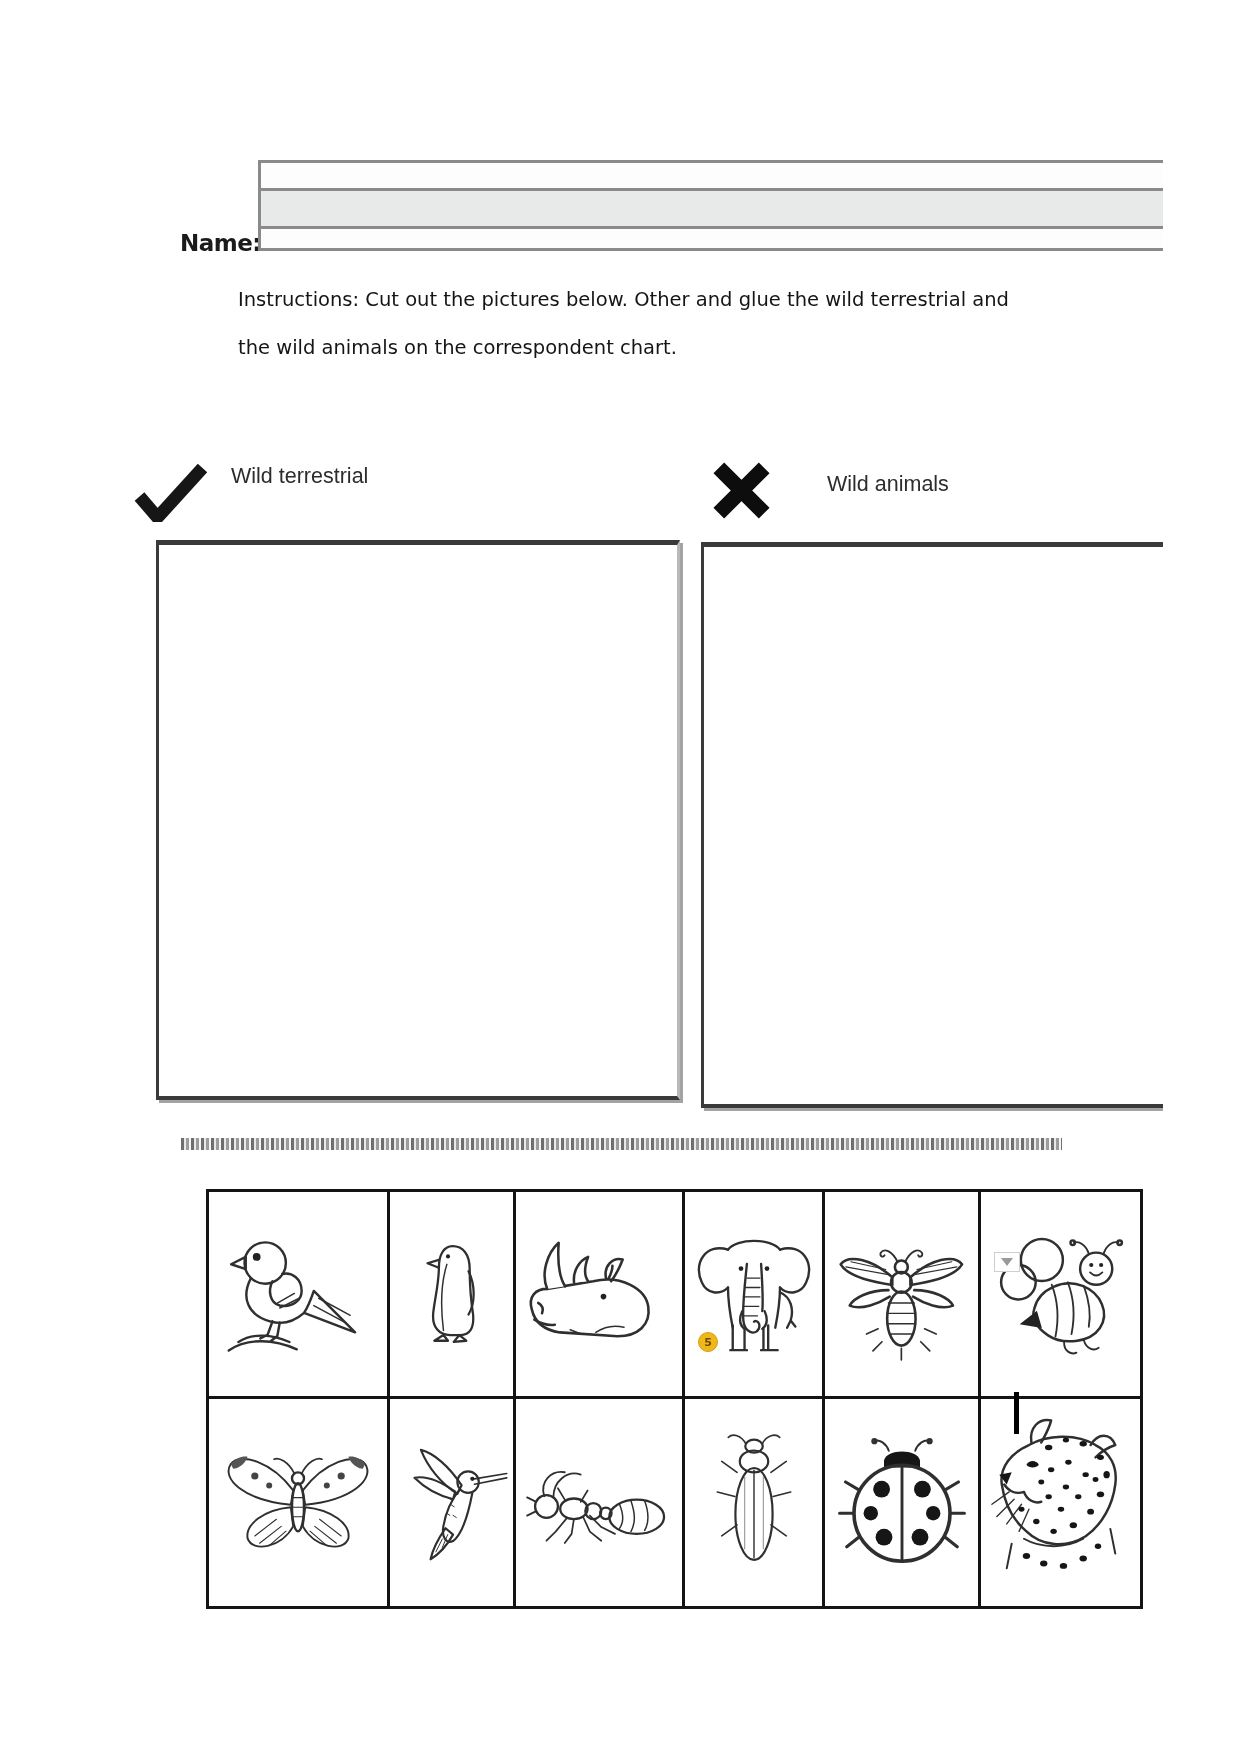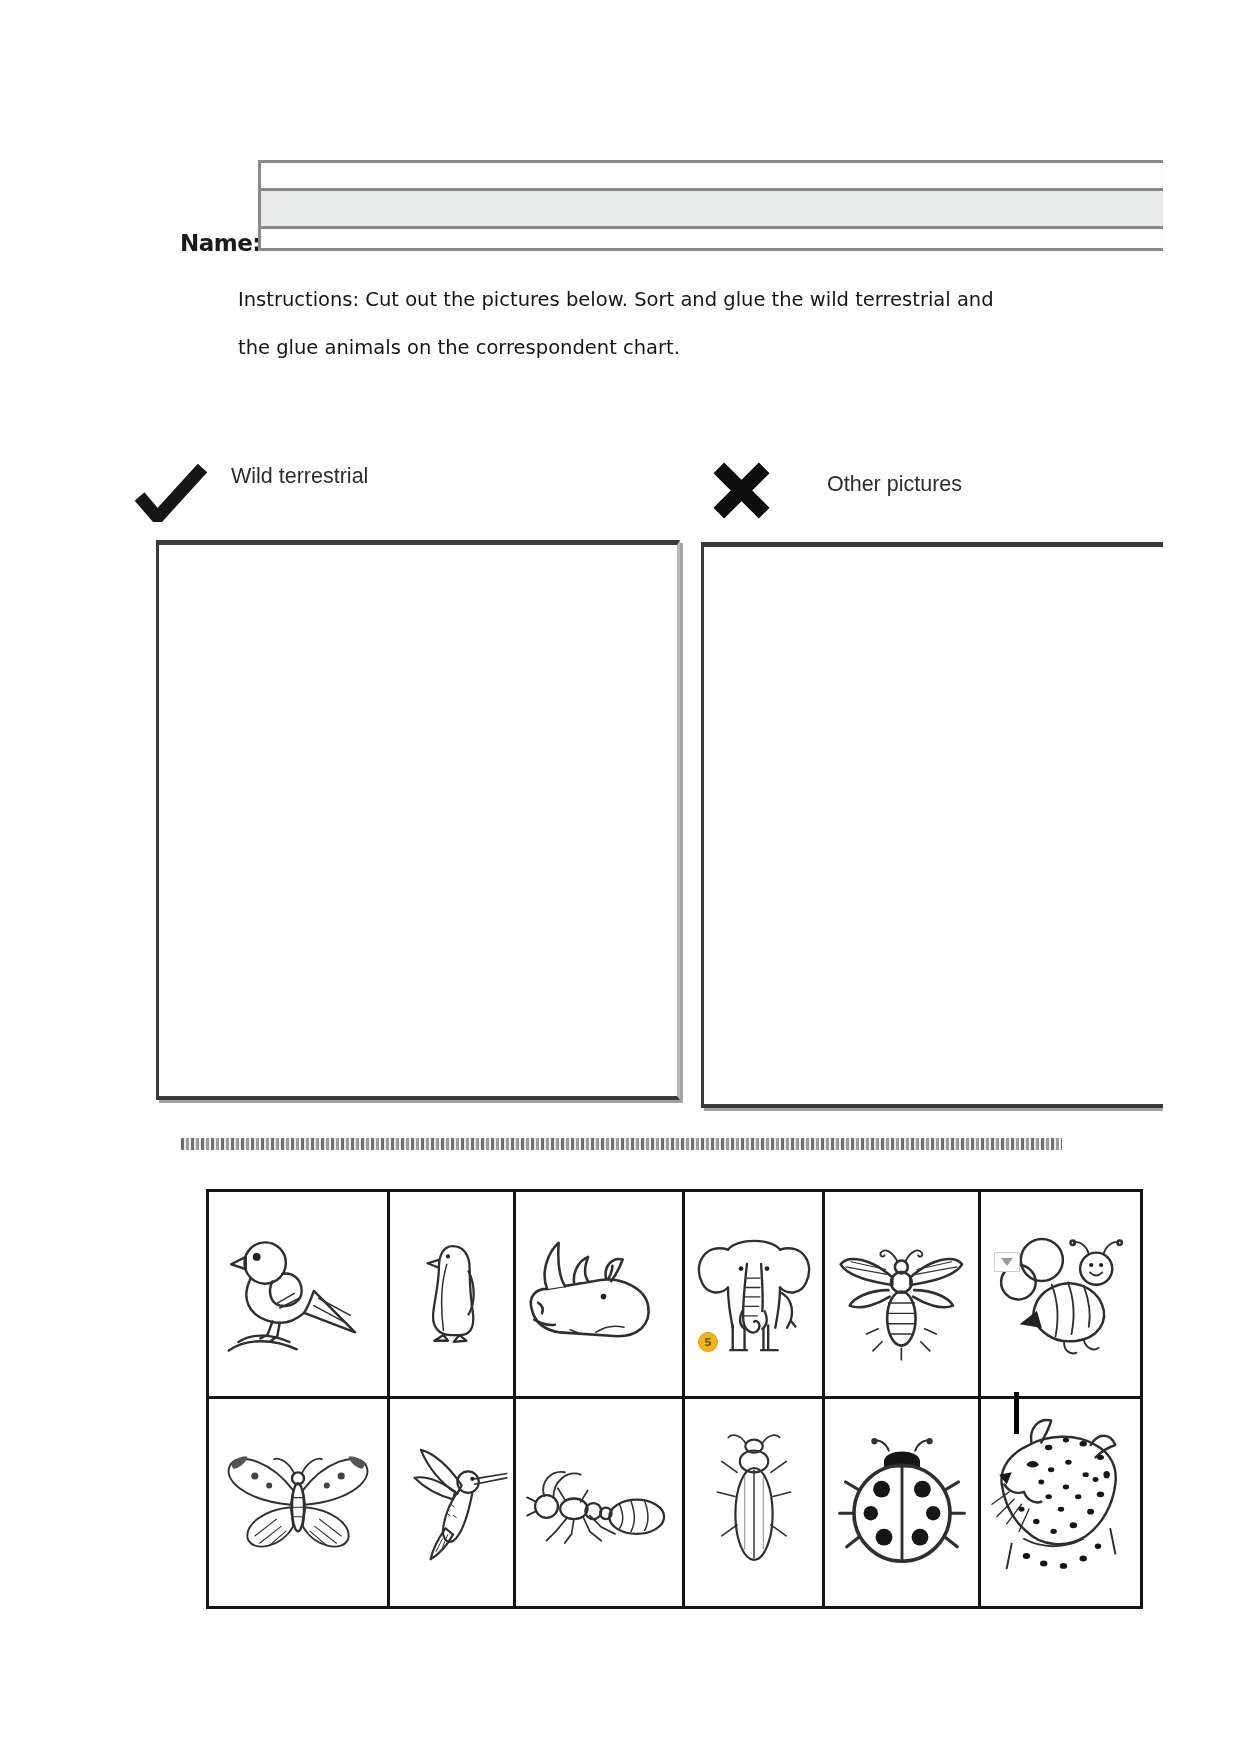--- a/index.html
+++ b/index.html
@@ -83,38 +83,38 @@
   <div class="abs name-label">Name:</div>
   <div class="abs name-table">
     <div class="name-row-blank"></div>
     <div class="name-row-field"></div>
     <div class="name-row-write"></div>
   </div>
 
   <div class="abs instructions">
     <div>
       <b>Instructions:</b>
-      <span>Cut out the pictures below. Sort and glue the wild terrestrial and</span>
-    </div>
-    <div>the glue animals on the correspondent chart.</div>
+      <span>Cut out the pictures below. Other and glue the wild terrestrial and</span>
+    </div>
+    <div>the wild animals on the correspondent chart.</div>
   </div>
 
   <div class="abs check-wrap">
     <svg viewBox="0 0 100 80" width="76" height="60">
       <path d="M8 46 L32 74 L92 8" stroke="#161616" stroke-width="17" fill="none"></path>
     </svg>
   </div>
   <div class="abs cat-label wt">Wild terrestrial</div>
 
   <div class="abs cross-wrap">
     <svg viewBox="0 0 100 100" width="77" height="63">
       <path d="M14 14 L86 86 M86 14 L14 86" stroke="#0d0d0d" stroke-width="24" fill="none"></path>
     </svg>
   </div>
-  <div class="abs cat-label oa">Other pictures</div>
+  <div class="abs cat-label oa">Wild animals</div>
 
   <div class="abs glue-box left"></div>
   <div class="abs glue-box right"></div>
 
   <div class="abs cut-line"></div>
 
   <div class="abs cut-grid">
 
     <div class="cell">
       <svg class="sketch" viewBox="0 0 130 105" width="158" height="128">

